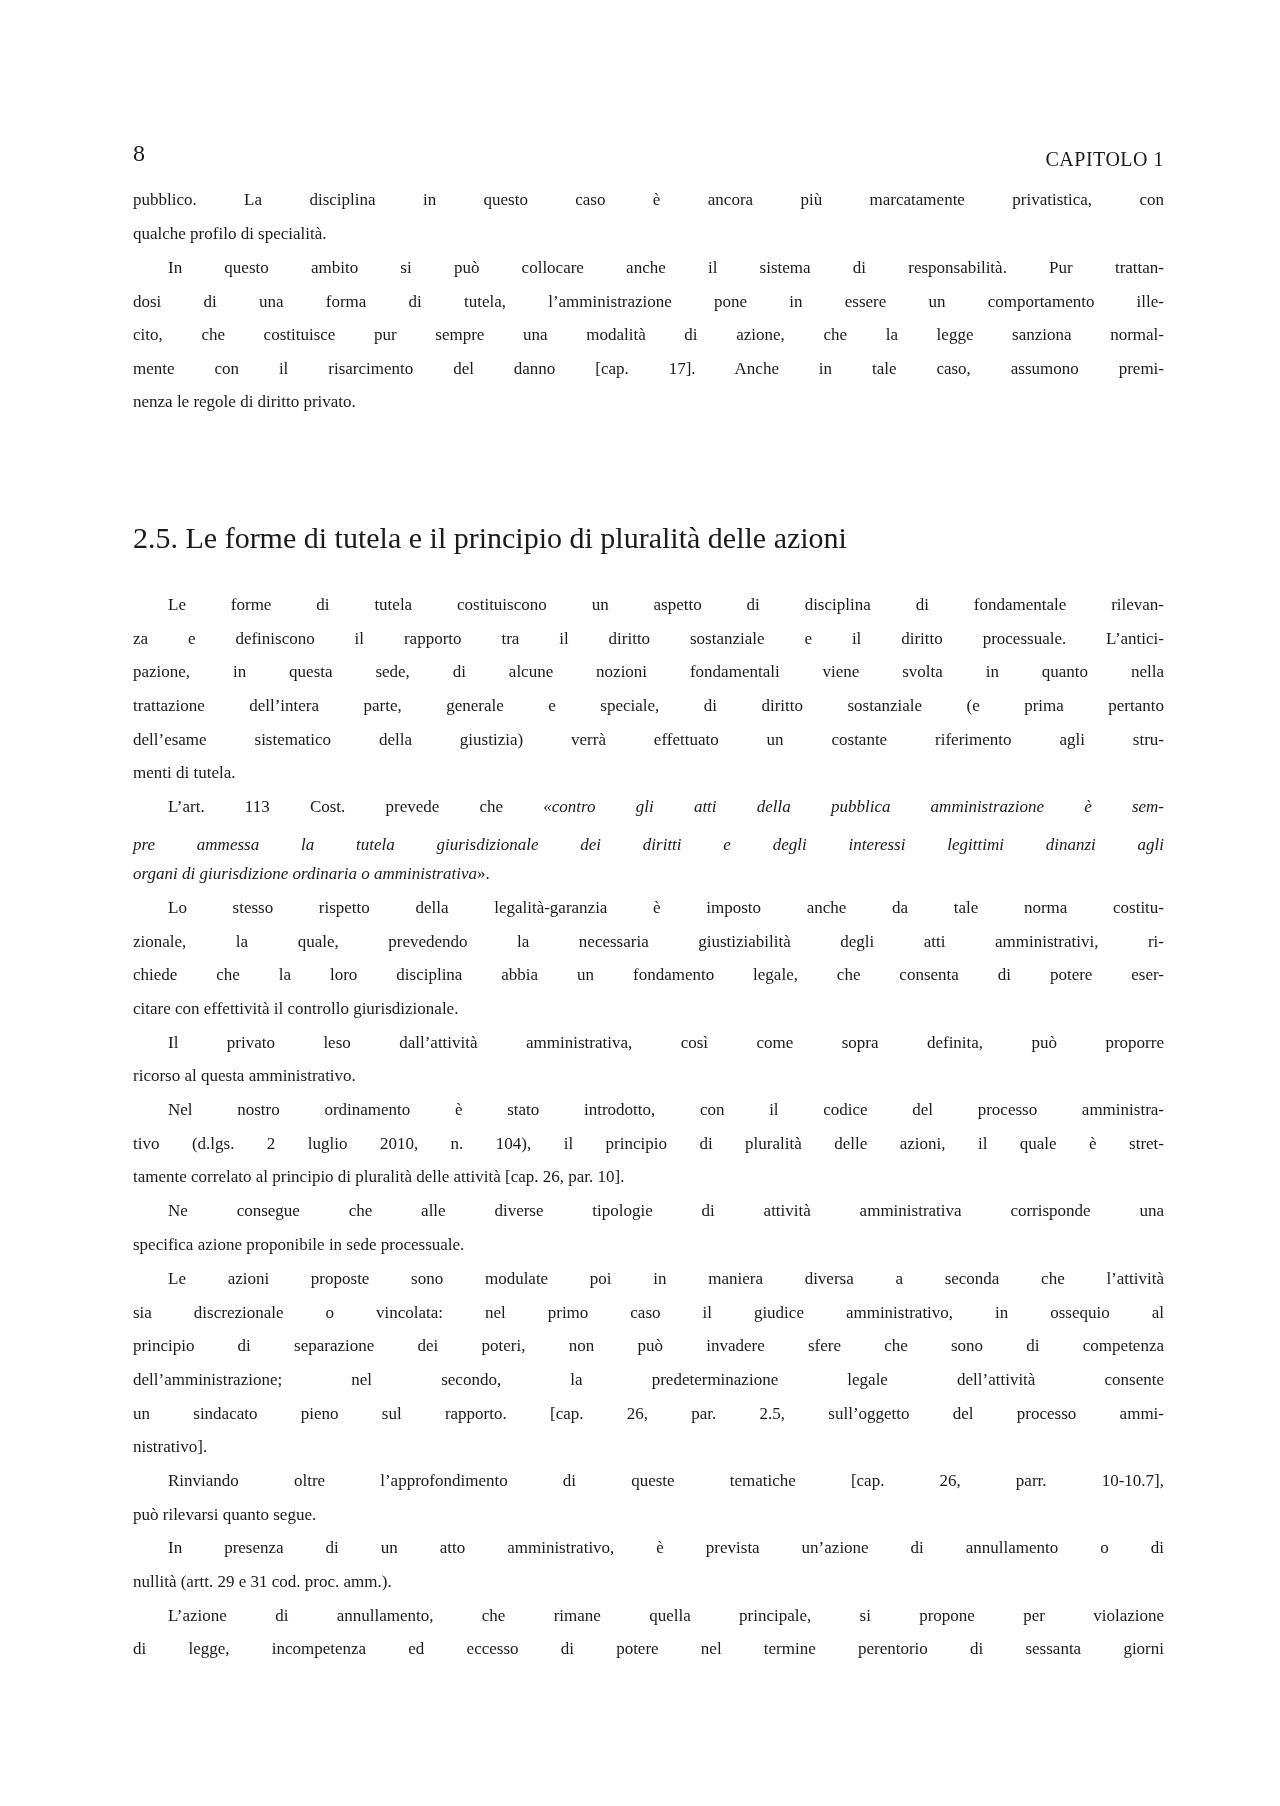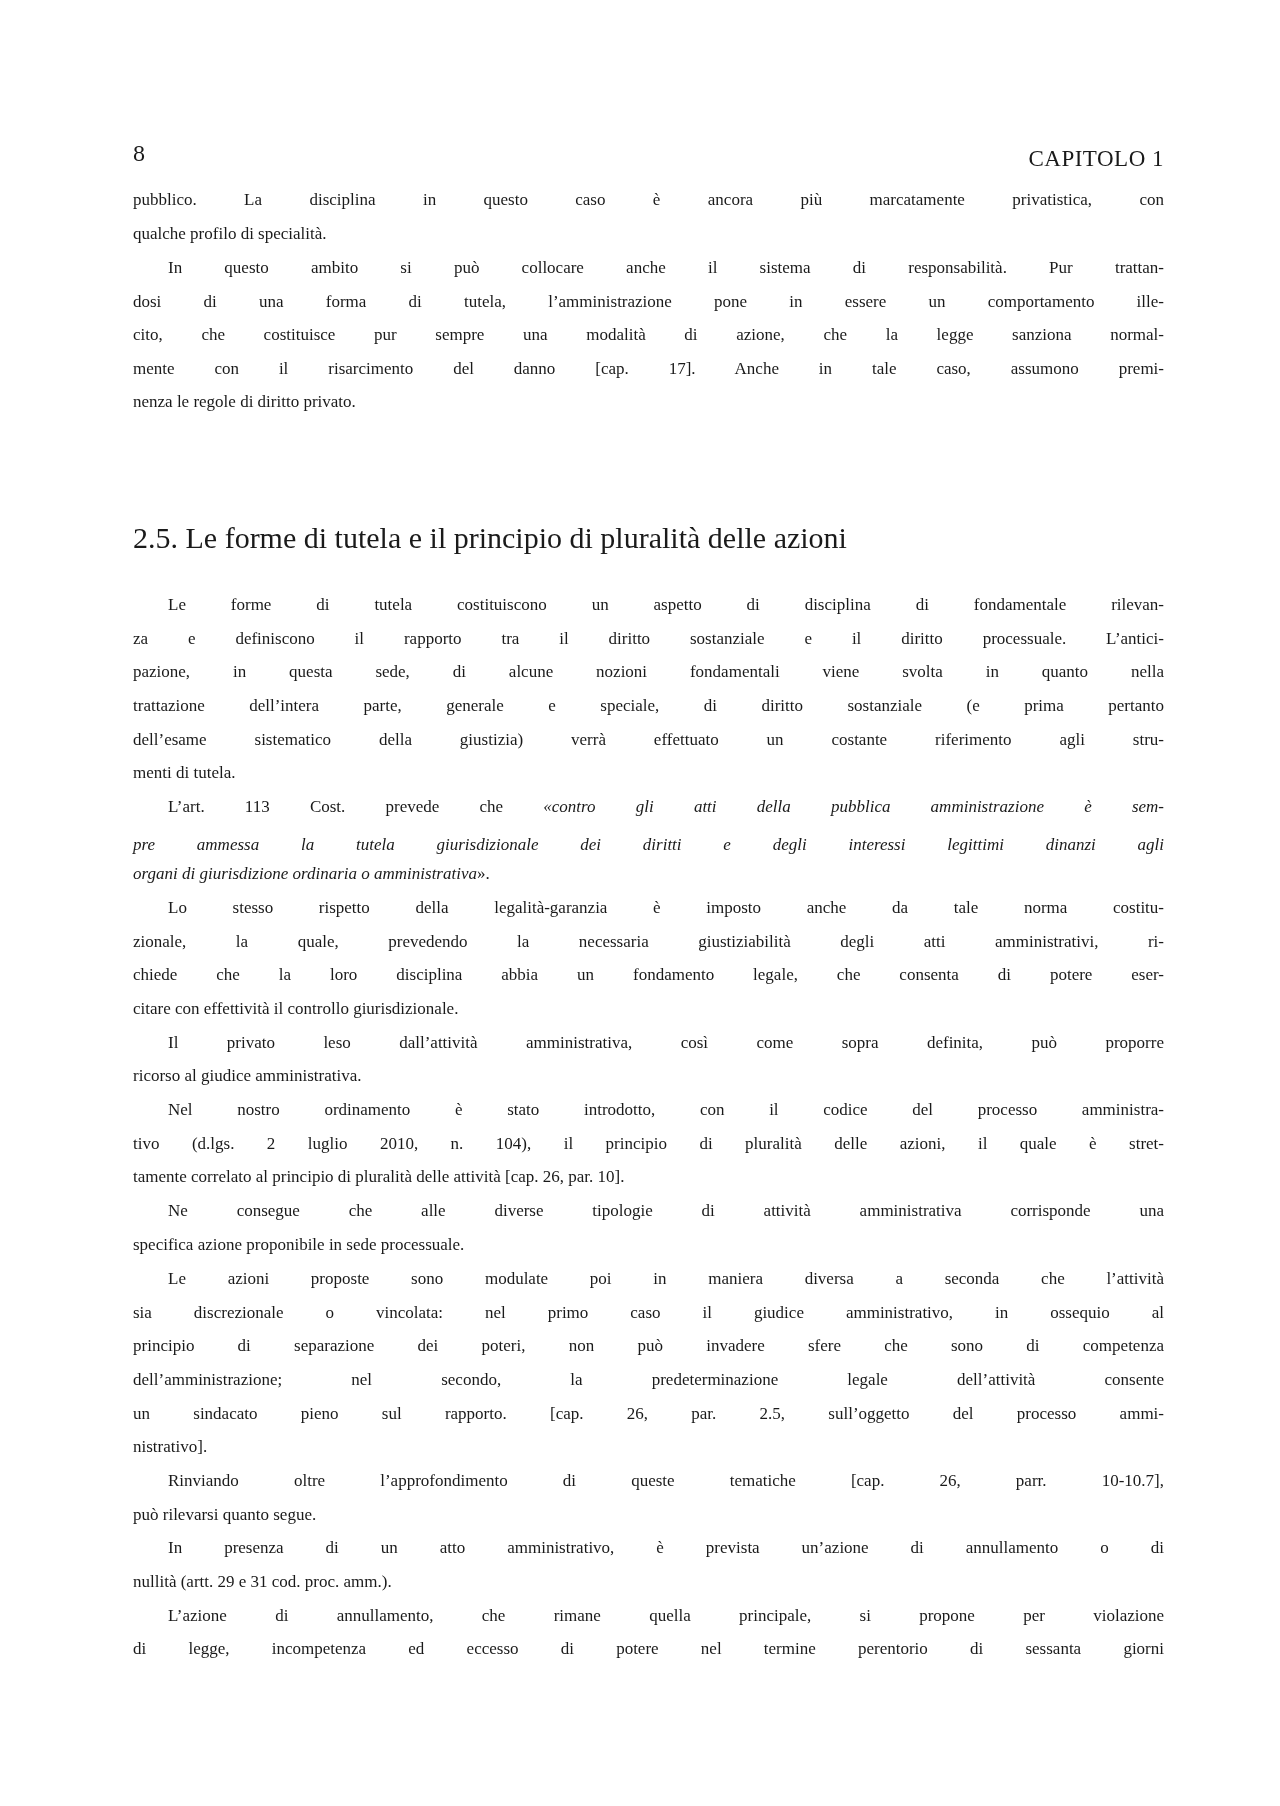--- a/index.html
+++ b/index.html
@@ -1,21 +1,21 @@
 <!DOCTYPE html>
 <html><head>
 <meta charset="utf-8">
 <style>
   html, body { margin: 0; padding: 0; background: #ffffff; }
   body { width: 1280px; height: 1806px; position: relative; overflow: hidden;
          font-family: "Liberation Serif", "DejaVu Serif", serif; color: #1a1a1a; }
   .page { position: absolute; left: 0; top: 0; width: 1280px; height: 1806px; background: #fff; }
   .hdr { position: absolute; top: 138px; font-size: 24px; line-height: 30px; }
   .pnum { left: 133px; }
-  .running { right: 116px; font-size: 23px; letter-spacing: 0.5px; top: 144px; }
+  .running { right: 116px; font-size: 20px; letter-spacing: 0.5px; top: 144px; }
   .line { position: absolute; left: 133px; width: 1031px; font-size: 17px; line-height: 34px;
           white-space: nowrap; text-align: justify; text-align-last: justify; }
   .line.last { text-align-last: left; }
   .line.ind { left: 168px; width: 996px; }
   .heading { position: absolute; left: 133px; top: 518px; font-size: 30px; font-weight: normal;
              line-height: 40px; white-space: nowrap; }
   em { font-style: italic; }
 </style>
 </head>
 <body>
@@ -46,21 +46,21 @@
   <div class="line ind" style="top:790px"><span>L’art. 113 Cost. prevede che </span><em>«contro gli atti della pubblica amministrazione è sem-</em></div>
   <div class="line" style="top:828px"><em>pre ammessa la tutela giurisdizionale dei diritti e degli interessi legittimi dinanzi agli</em></div>
   <div class="line last" style="top:857px"><em>organi di giurisdizione ordinaria o amministrativa</em><span>».</span></div>
 
   <div class="line ind" style="top:891px">Lo stesso rispetto della legalità-garanzia è imposto anche da tale norma costitu-</div>
   <div class="line" style="top:925px">zionale, la quale, prevedendo la necessaria giustiziabilità degli atti amministrativi, ri-</div>
   <div class="line" style="top:958px">chiede che la loro disciplina abbia un fondamento legale, che consenta di potere eser-</div>
   <div class="line last" style="top:992px">citare con effettività il controllo giurisdizionale.</div>
 
   <div class="line ind" style="top:1026px">Il privato leso dall’attività amministrativa, così come sopra definita, può proporre</div>
-  <div class="line last" style="top:1059px">ricorso al giudice amministrativa.</div>
+  <div class="line last" style="top:1059px">ricorso al questa amministrativo.</div>
 
   <div class="line ind" style="top:1093px">Nel nostro ordinamento è stato introdotto, con il codice del processo amministra-</div>
   <div class="line" style="top:1127px">tivo (d.lgs. 2 luglio 2010, n. 104), il principio di pluralità delle azioni, il quale è stret-</div>
   <div class="line last" style="top:1160px">tamente correlato al principio di pluralità delle attività [cap. 26, par. 10].</div>
 
   <div class="line ind" style="top:1194px">Ne consegue che alle diverse tipologie di attività amministrativa corrisponde una</div>
   <div class="line last" style="top:1228px">specifica azione proponibile in sede processuale.</div>
 
   <div class="line ind" style="top:1262px">Le azioni proposte sono modulate poi in maniera diversa a seconda che l’attività</div>
   <div class="line" style="top:1296px">sia discrezionale o vincolata: nel primo caso il giudice amministrativo, in ossequio al</div>

